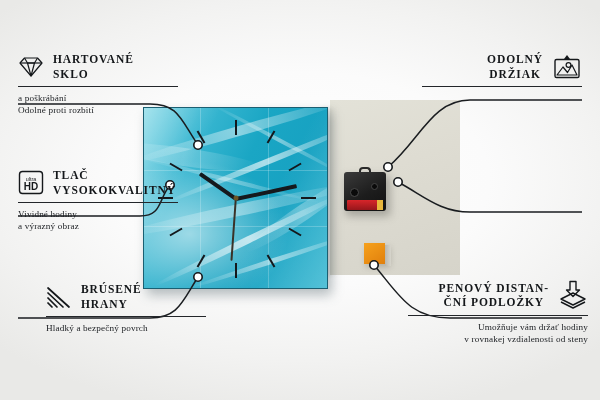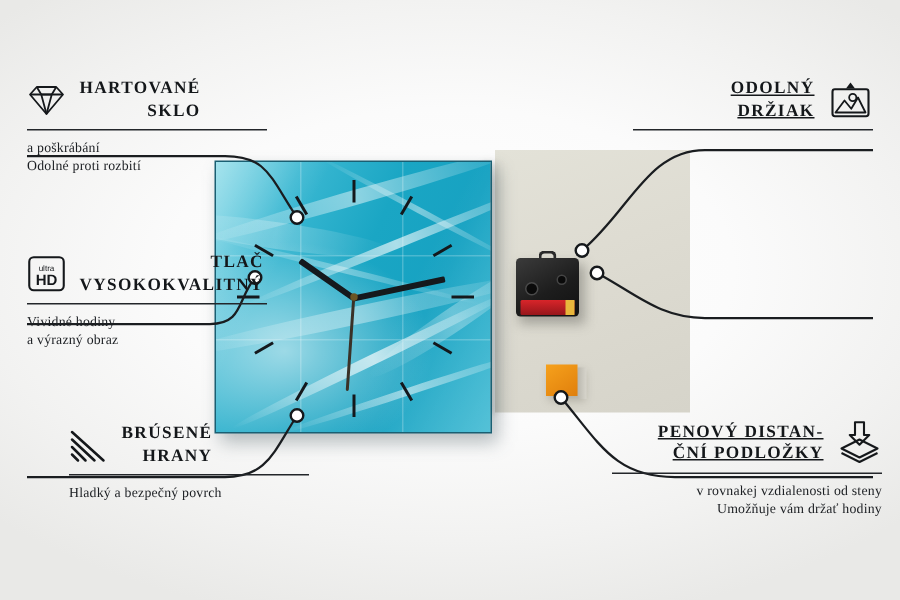--- a/index.html
+++ b/index.html
@@ -72,23 +72,23 @@
   .pad-shadow{ position:absolute; left:366px; top:247px; width:24px; height:20px; background:rgba(80,75,60,.30); filter:blur(3px); z-index:4; }
 
   
   .feat { position:absolute; z-index:8; }
   .feat-head { display:flex; align-items:center; gap:9px; }
   .feat.left .feat-head { justify-content:flex-start; }
   .feat.right .feat-head { justify-content:flex-end; }
   .feat-title {
     font-family:"Liberation Serif", serif;
     font-weight:700; font-size:11.5px; letter-spacing:.9px;
-    color:#14171a; line-height:14.5px; text-transform:uppercase;text-align:right;
-  }
-  .feat.right .feat-title { text-align:right;text-decoration:underline; }
+    color:#14171a; line-height:14.5px; text-transform:uppercase;
+  }
+  .feat.right .feat-title { text-align:center; }
   .rule { height:1px; background:#23262a; margin:5px 0 5px; }
   .feat-desc {
     font-family:"Liberation Serif", serif;
     font-size:9.2px; line-height:12px; color:#1b1e22; letter-spacing:.15px;
   }
   .feat.right .feat-desc { text-align:right; }
   .ic { flex:0 0 auto; display:block; }
 
   .f1 { left:18px;  top:52px;  width:160px; }
   .f2 { left:18px;  top:168px; width:160px; }
@@ -269,18 +269,18 @@
       <svg class="ic" width="30" height="30" viewBox="0 0 30 30">
         <g fill="none" stroke="#15181b" stroke-width="1.4" stroke-linejoin="round">
           <path d="M12,1.5 H18 V10 H21.5 L15,16.5 L8.5,10 H12 Z"></path>
           <path d="M15,13 L27,19 L15,25 L3,19 Z"></path>
           <path d="M3,22 L15,28 L27,22"></path>
         </g>
       </svg>
     </div>
     <div class="rule"></div>
     <div class="feat-desc">
+      <div>Umožňuje vám držať hodiny</div>
       <div>v rovnakej vzdialenosti od steny</div>
-      <div>Umožňuje vám držať hodiny</div>
     </div>
   </div>
 
 </div>
 
 </body></html>

